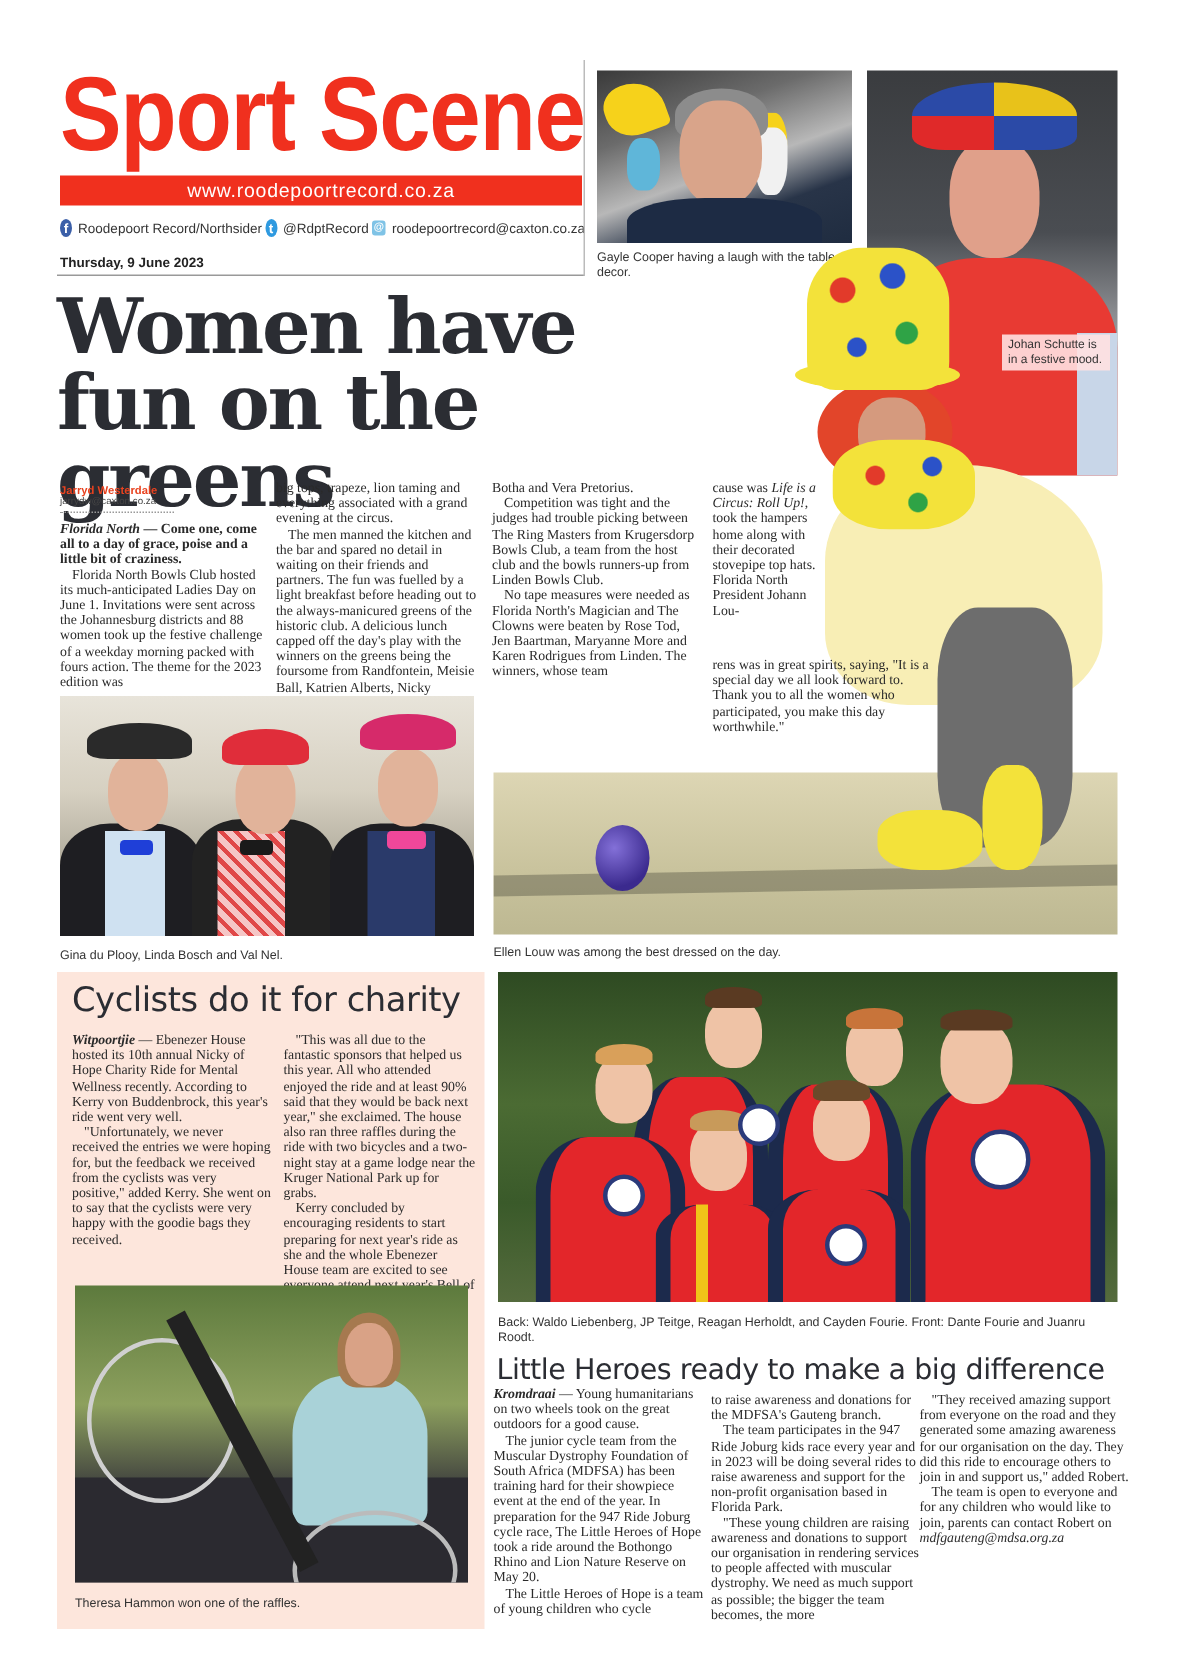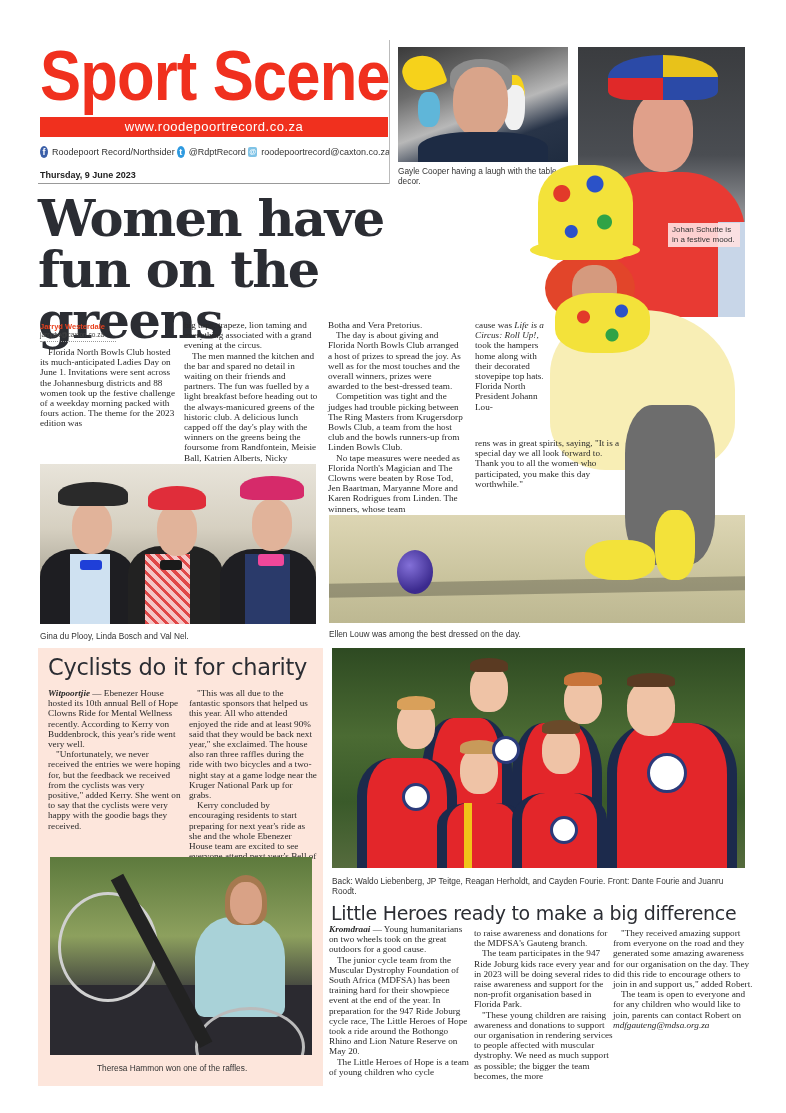--- a/index.html
+++ b/index.html
@@ -74,21 +74,21 @@
   #cyc-col1{left:48px;top:688px;width:133px;}
   #cyc-col2{left:189px;top:688px;width:128px;}
   #photo-bike{left:50px;top:857px;width:262px;height:198px;background:linear-gradient(180deg,#5d7a3d 0%,#8da05e 40%,#3a3a3c 70%,#2a2a2e 100%);}
   #photo-bike .wheel1{position:absolute;left:8px;top:35px;width:100px;height:110px;border-radius:50%;border:3px solid #d0d0d0;box-sizing:border-box;}
   #photo-bike .wheel2{position:absolute;left:145px;top:150px;width:110px;height:80px;border-radius:50%;border:3px solid #bbb;box-sizing:border-box;}
   #photo-bike .frame{position:absolute;left:60px;top:20px;width:14px;height:190px;background:#222;transform:rotate(-28deg);transform-origin:top;}
   #photo-bike .woman{position:absolute;left:145px;top:60px;width:90px;height:100px;background:#a9d2d8;border-radius:40% 40% 10% 10%;}
   #photo-bike .face{position:absolute;left:180px;top:25px;width:32px;height:42px;background:#d9a286;border-radius:45%;}
   #photo-bike .hair{position:absolute;left:175px;top:18px;width:42px;height:50px;background:#a6794f;border-radius:50% 50% 30% 30%;}
   #photo-bike .table{position:absolute;left:0;top:128px;width:262px;height:70px;background:#2b2a30;}
-  #cap-bike{left:50px;top:1063px;font-family:"Liberation Sans",sans-serif;font-size:8.3px;color:#333;margin-left:47px;}
+  #cap-bike{left:50px;top:1063px;font-family:"Liberation Sans",sans-serif;font-size:8.3px;color:#333;}
   
   #photo-heroes{left:332px;top:648px;width:413px;height:220px;background:linear-gradient(180deg,#2e4a22 0%,#4b6b33 40%,#3a5a2a 70%,#556b3d 100%);}
   .k-face{position:absolute;width:38px;height:46px;border-radius:45%;background:#efc3a6;}
   .k-hair{position:absolute;width:38px;height:14px;border-radius:50% 50% 20% 20%;}
   .k-shirt{position:absolute;border-radius:35% 35% 0 0;background:#e3262a;border-left:10px solid #1c2a4c;border-right:10px solid #1c2a4c;box-sizing:border-box;}
   .k-logo{position:absolute;width:28px;height:28px;border-radius:50%;background:#fff;border:3px solid #2b3a7a;box-sizing:border-box;}
   #cap-heroes{left:332px;top:876px;width:410px;font-family:Liberation Sans, sans-serif;font-size:8.3px;line-height:10px;color:#333;}
   #heroes-title{left:331px;top:902px;font-family:"DejaVu Sans","Liberation Sans",sans-serif;font-size:19px;color:#2b2d33;letter-spacing:-0.3px;white-space:nowrap;}
   #her-col1{left:329px;top:924px;width:140px;}
   #her-col2{left:474px;top:928px;width:140px;}
@@ -146,29 +146,29 @@
   <div class="brim"></div>
   <div class="hat"></div>
 </div>
 <div class="abs" id="cap-johan">Johan Schutte is in a festive mood.</div>
 
 <div class="abs" id="byline-name">Jarryd Westerdale</div>
 <div class="abs" id="byline-email">jarrydw@caxton.co.za</div>
 <div class="abs" id="byline-rule"></div>
 
 <div class="abs col" id="col1">
+  <p class="first lead"><i>Florida North</i><span> — Come one, come all to a day of grace, poise and a little bit of craziness.</span></p>
   <p>Florida North Bowls Club hosted its much-anticipated Ladies Day on June 1. Invitations were sent across the Johannesburg districts and 88 women took up the festive challenge of a weekday morning packed with fours action. The theme for the 2023 edition was</p>
 </div>
 <div class="abs col" id="col2">
   <p class="first">big tops, trapeze, lion taming and everything associated with a grand evening at the circus.</p>
   <p>The men manned the kitchen and the bar and spared no detail in waiting on their friends and partners. The fun was fuelled by a light breakfast before heading out to the always-manicured greens of the historic club. A delicious lunch capped off the day's play with the winners on the greens being the foursome from Randfontein, Meisie Ball, Katrien Alberts, Nicky</p>
 </div>
 <div class="abs col" id="col3">
   <p class="first">Botha and Vera Pretorius.</p>
-  <p>The day is about giving and Florida North Bowls Club arranged a host of prizes to spread the joy. As well as for the most touches and the overall winners, prizes were awarded to the best-dressed team.</p>
   <p>Competition was tight and the judges had trouble picking between The Ring Masters from Krugersdorp Bowls Club, a team from the host club and the bowls runners-up from Linden Bowls Club.</p>
   <p>No tape measures were needed as Florida North's Magician and The Clowns were beaten by Rose Tod, Jen Baartman, Maryanne More and Karen Rodrigues from Linden. The winners, whose team</p>
 </div>
 <div class="abs col" id="col4">
   <p class="first"><span>cause was </span><i>Life is a Circus: Roll Up!</i><span>, took the hampers home along with their decorated stovepipe top hats. Florida North President Johann Lou-</span></p>
 </div>
 <div class="abs col" id="col4-tail">
   <p class="first">rens was in great spirits, saying, "It is a special day we all look forward to. Thank you to all the women who participated, you make this day worthwhile."</p>
 </div>
 
@@ -189,21 +189,21 @@
   <div class="w-hat" style="left:200px;top:12px;width:64px;background:#d62a6a;"></div>
   <div style="position:absolute;left:40px;top:96px;width:22px;height:10px;background:#1f3fd8;border-radius:3px;"></div>
   <div style="position:absolute;left:120px;top:96px;width:22px;height:10px;background:#1a1a1a;border-radius:3px;"></div>
   <div style="position:absolute;left:218px;top:90px;width:26px;height:12px;background:#f0479a;border-radius:3px;"></div>
 </div>
 <div class="abs" id="cap-women">Gina du Plooy, Linda Bosch and Val Nel.</div>
 
 <div class="abs" id="cyclists-box"></div>
 <div class="abs" id="cyclists-title">Cyclists do it for charity</div>
 <div class="abs col" id="cyc-col1">
-  <p class="first"><b><i>Witpoortjie</i></b><span> — Ebenezer House hosted its 10th annual Bell of Hope Clowns Ride for Mental Wellness recently. According to Kerry von Buddenbrock, this year's ride went very well.</span></p>
+  <p class="first"><b><i>Witpoortjie</i></b><span> — Ebenezer House hosted its 10th annual Nicky of Hope Charity Ride for Mental Wellness recently. According to Kerry von Buddenbrock, this year's ride went very well.</span></p>
   <p>"Unfortunately, we never received the entries we were hoping for, but the feedback we received from the cyclists was very positive," added Kerry. She went on to say that the cyclists were very happy with the goodie bags they received.</p>
 </div>
 <div class="abs col" id="cyc-col2">
   <p>"This was all due to the fantastic sponsors that helped us this year. All who attended enjoyed the ride and at least 90% said that they would be back next year," she exclaimed. The house also ran three raffles during the ride with two bicycles and a two-night stay at a game lodge near the Kruger National Park up for grabs.</p>
   <p>Kerry concluded by encouraging residents to start preparing for next year's ride as she and the whole Ebenezer House team are excited to see everyone attend next year's Bell of Hope.</p>
 </div>
 <div class="abs photo" id="photo-bike">
   <div class="table"></div>
   <div class="woman"></div>
   <div class="hair"></div>

